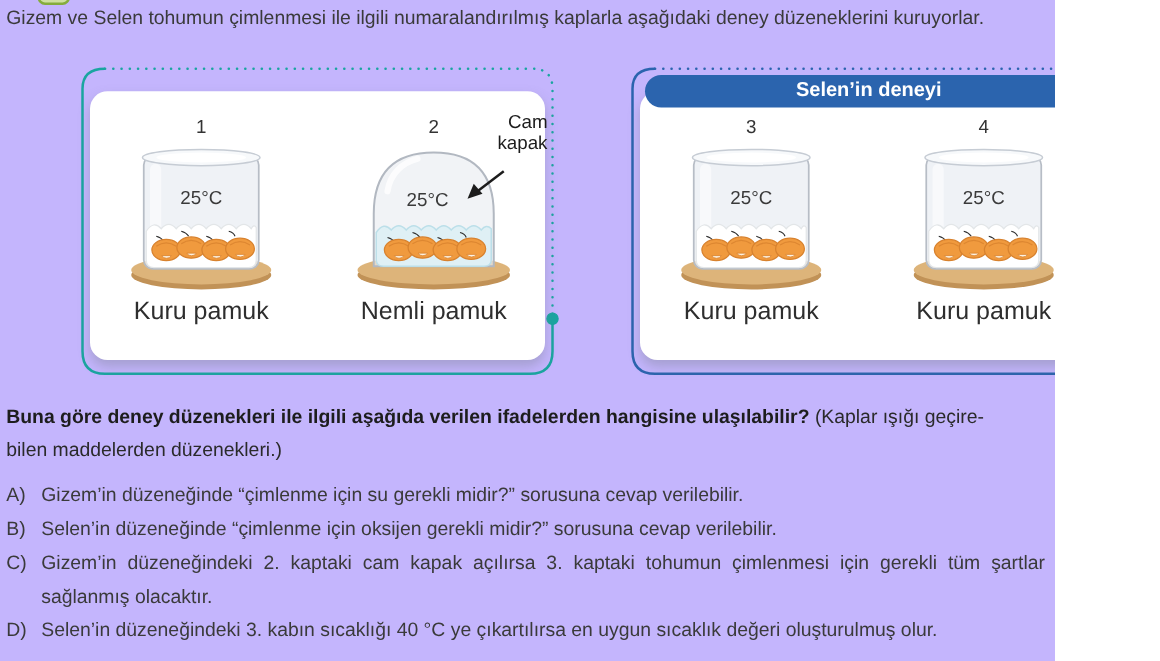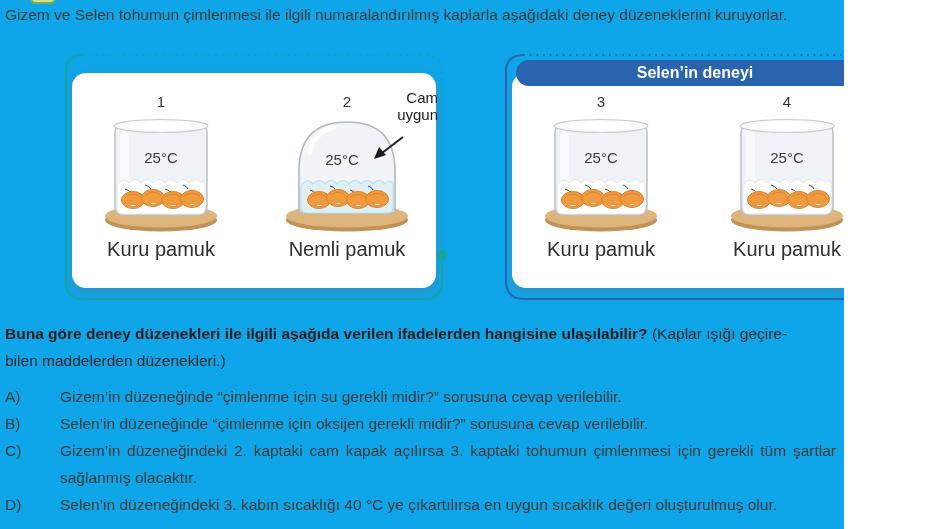--- a/index.html
+++ b/index.html
@@ -4,21 +4,21 @@
 <style>
   * { box-sizing: border-box; margin: 0; padding: 0; }
   body {
     font-family: "Liberation Sans", sans-serif;
     background: #ffffff;
   }
   .page {
     position: relative;
     width: 844px;
     height: 529px;
-    background: #0ea5e9;
+    background: #c4b5fd;
     overflow: hidden;
   }
   .cropped-badge {
     position: absolute;
     left: 30px; top: -8px;
     width: 26px; height: 12px;
     background: #cfe0a0;
     border: 2px solid #85ac3c;
     border-radius: 8px;
   }
@@ -112,21 +112,21 @@
     position: absolute;
     left: 5px; right: 8px; top: 383px;
   }
   .option {
     display: flex;
     font-size: 15.5px;
     line-height: 27px;
     color: #3a3a3a;
   }
   .option .letter { flex: 0 0 28px; }
-  .option .opt-text { flex: 1; text-align: justify; margin-left: 27px; }
+  .option .opt-text { flex: 1; text-align: justify; }
 </style>
 </head>
 <body>
 
 <svg width="0" height="0" style="position:absolute" aria-hidden="true">
   <defs>
     <g id="seed">
       <ellipse cx="0" cy="0" rx="11.5" ry="8.5" fill="#f09a3e" stroke="#d8822e" stroke-width="1"></ellipse>
       <path d="M-8 -3 Q0 -8.5 8 -3" stroke="#d8822e" stroke-width="1" fill="none" opacity="0.8"></path>
       <path d="M-3.5 4.5 a4 3.2 0 0 0 7.5 0 Z" fill="#fdf2e2" stroke="#d8822e" stroke-width="0.6"></path>
@@ -186,21 +186,21 @@
 
       <div class="jar-block">
         <div class="jar-number">2</div>
         <svg class="jar-art" width="150" height="120" viewBox="0 0 150 120">
           <use href="#dome-sym"></use>
           <text x="70" y="52" font-size="15" fill="#3a3a3a" text-anchor="middle" font-family="Liberation Sans, sans-serif">25°C</text>
         </svg>
         <div class="jar-caption">Nemli pamuk</div>
         <div class="annotation">
           <div>Cam</div>
-          <div>uygun</div>
+          <div>kapak</div>
         </div>
         <svg class="anno-arrow" viewBox="0 0 36 26">
           <path d="M33 2 L12 18" stroke="#1c1c1c" stroke-width="2" fill="none"></path>
           <polygon points="4,24 16,20 9,12" fill="#1c1c1c"></polygon>
         </svg>
       </div>
     </div>
   </div>
 
   <div class="panel panel-selen">

